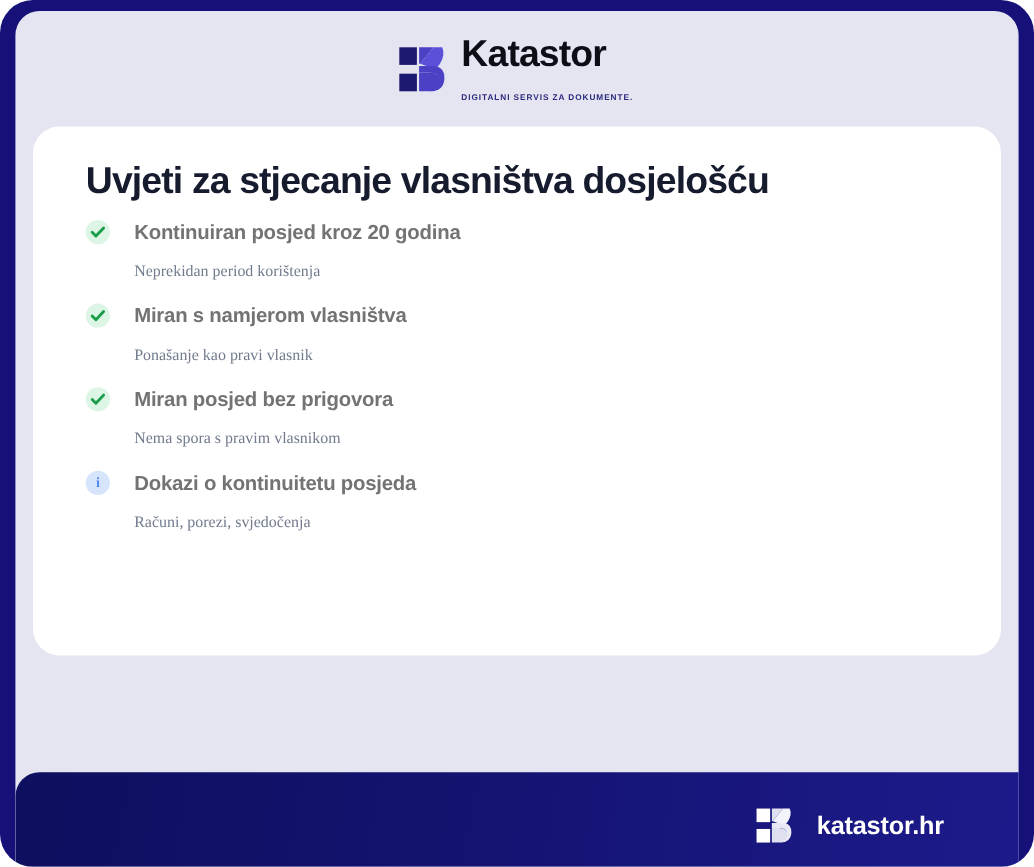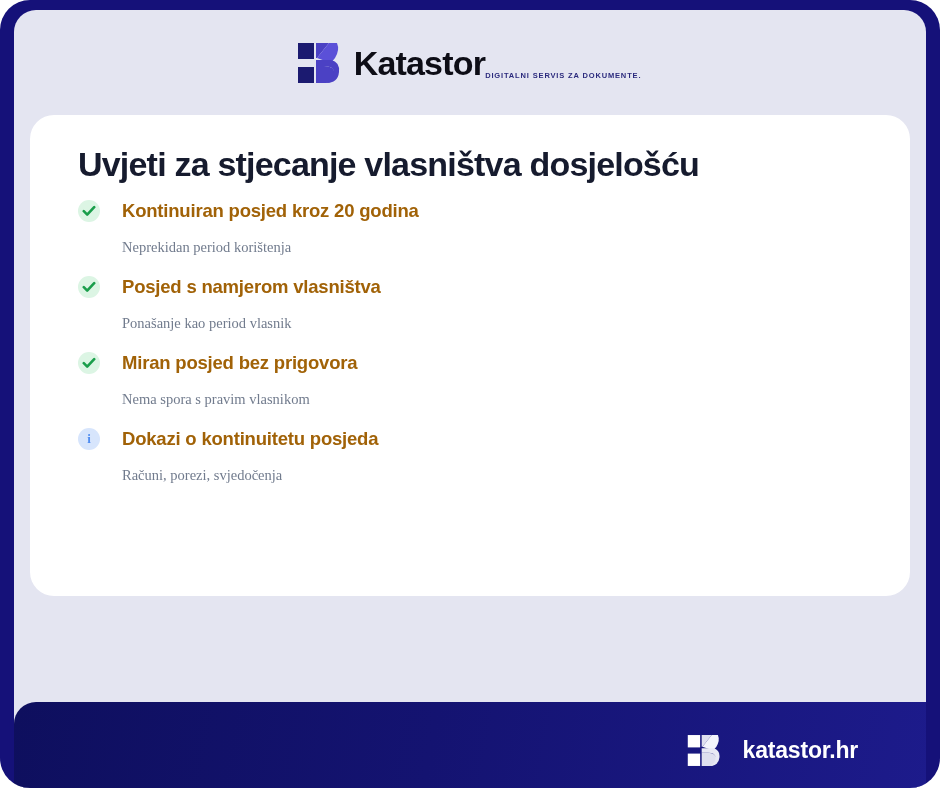--- a/index.html
+++ b/index.html
@@ -54,21 +54,21 @@
   }
 
   .logo-mark {
     width: 44px;
     height: 42px;
     flex: none;
   }
 
   .logo-text-wrap {
     display: flex;
-    flex-direction: row;
+    flex-direction: column;
     align-items: flex-start;
     line-height: 1;
   }
 
   .logo-word {
     font-size: 34px;
     font-weight: 700;
     letter-spacing: -0.8px;
     color: #0d0d16;
   }
@@ -138,21 +138,21 @@
     font-size: 13px;
     font-weight: 700;
     color: #4f8cf0;
     line-height: 1;
     font-family: "Liberation Serif", serif;
   }
 
   .point-title {
     font-size: 18.5px;
     font-weight: 700;
-    color: #a16207;
+    color: #737373;
     line-height: 1.25;
     letter-spacing: -0.2px;
   }
 
   .point-sub {
     margin-top: 16px;
     font-size: 14.5px;
     font-weight: 400;
     color: #717b8d;
     line-height: 1.3;
@@ -227,22 +227,22 @@
           <div class="point-title">Kontinuiran posjed kroz 20 godina</div>
           <div class="point-sub">Neprekidan period korištenja</div>
         </li>
 
         <li class="point">
           <span class="point-icon check">
             <svg viewBox="0 0 14 14">
                 <path d="M1.8 7.2 L5.2 10.6 L12.2 3.2" fill="none" stroke="#1a9e4b" stroke-width="2.6" stroke-linecap="round" stroke-linejoin="round"></path>
               </svg>
           </span>
-          <div class="point-title">Posjed s namjerom vlasništva</div>
-          <div class="point-sub">Ponašanje kao period vlasnik</div>
+          <div class="point-title">Miran s namjerom vlasništva</div>
+          <div class="point-sub">Ponašanje kao pravi vlasnik</div>
         </li>
 
 
         <li class="point">
           <span class="point-icon check">
             <svg viewBox="0 0 14 14">
                 <path d="M1.8 7.2 L5.2 10.6 L12.2 3.2" fill="none" stroke="#1a9e4b" stroke-width="2.6" stroke-linecap="round" stroke-linejoin="round"></path>
               </svg>
           </span>
           <div class="point-title">Miran posjed bez prigovora</div>

